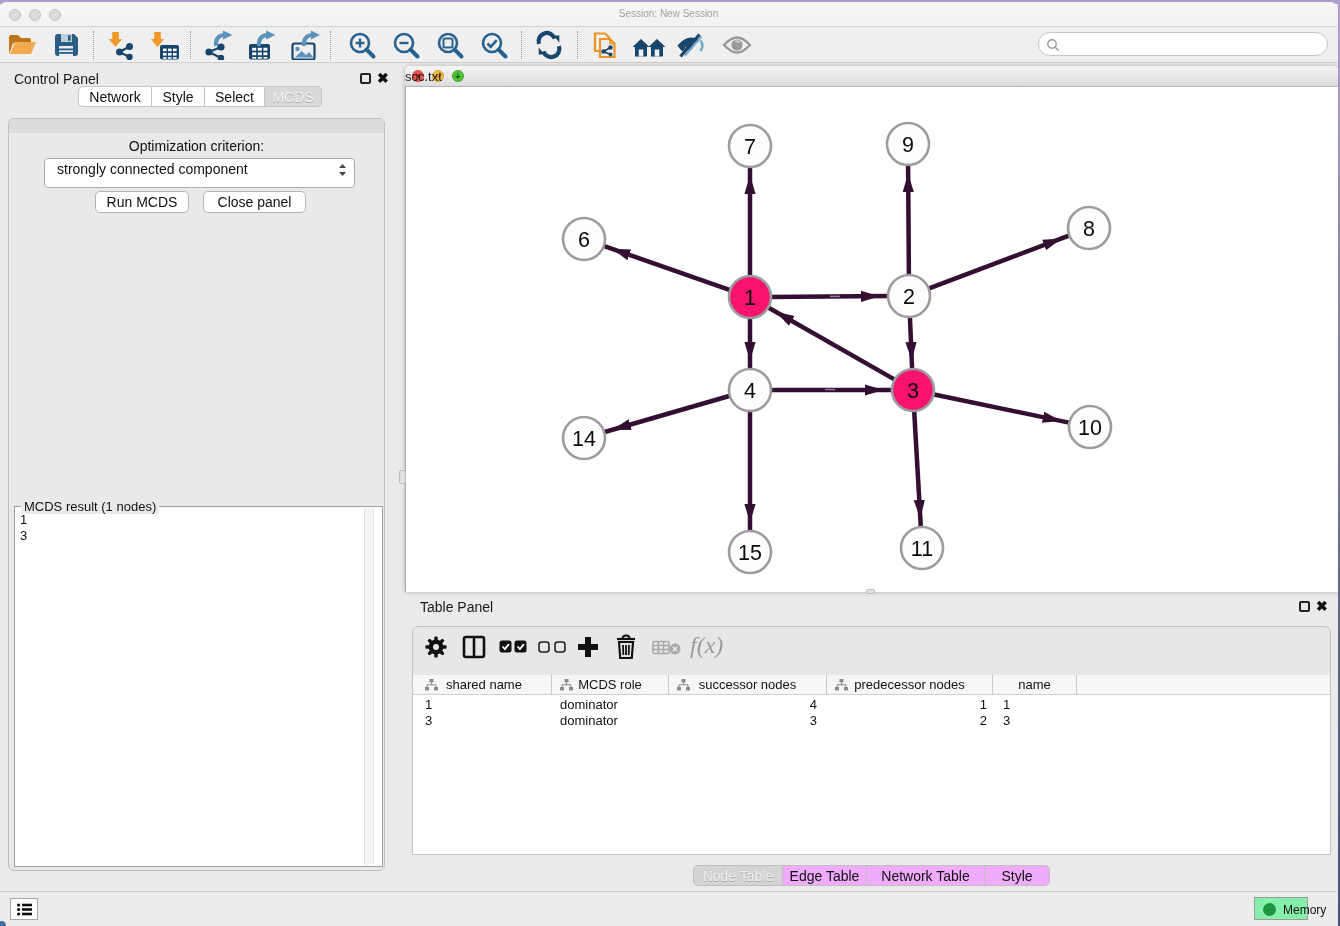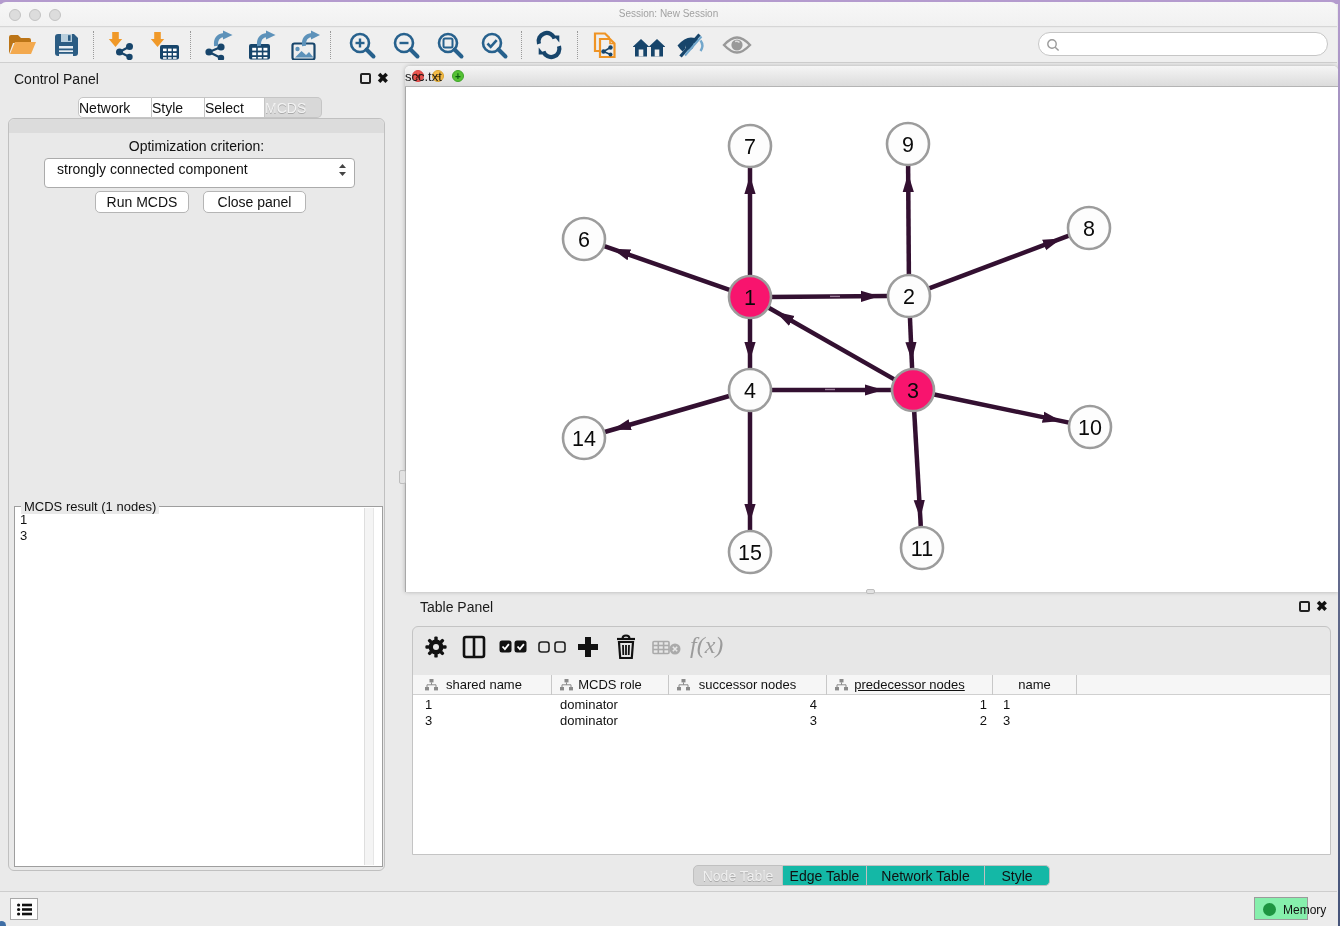--- a/index.html
+++ b/index.html
@@ -23,21 +23,21 @@
 .tbico { position:absolute; top:2px; }
 #searchbox { position:absolute; left:1038px; top:4px; width:290px; height:24px; background:#fff; border:1px solid #c6c6c6; border-radius:12px; }
 #searchbox svg { position:absolute; left:7px; top:5px; }
 
 
 #cp-title { left:14px; top:71px; font-size:14px; color:#1a1a1a; }
 #cp-float { left:360px; top:73px; width:11px; height:11px; border:2px solid #222; border-radius:2px; }
 #cp-close { left:377px; top:70px; font-size:14px; font-weight:bold; color:#111; }
 #cp-box { left:8px; top:118px; width:377px; height:753px; background:#e9e9e9; border:1px solid #c0c0c0; border-radius:6px; }
 #cp-tabstrip { left:9px; top:119px; width:375px; height:14px; background:#dcdcdc; border-radius:6px 6px 0 0; }
-.cptab { position:absolute; top:97px; height:21px; line-height:21px; font-size:14px; background:#fff; border:1px solid #c5c5c5; color:#111; }
+.cptab { position:absolute; top:86px; height:21px; line-height:21px; text-align:center; font-size:14px; background:#fff; border:1px solid #c5c5c5; color:#111; }
 #tab-network { left:78px; width:74px; border-radius:5px 0 0 5px; }
 #tab-style { left:152px; width:53px; border-left:none; }
 #tab-select { left:205px; width:60px; border-left:none; }
 #tab-mcds { left:265px; width:57px; border-left:none; border-radius:0 5px 5px 0; background:#d8d8d8; color:#f3f3f3; text-shadow:0 1px 0 #aaa; }
 #opt-label { left:0px; top:138px; width:393px; text-align:center; font-size:14px; color:#111; }
 #dropdown { left:44px; top:158px; width:311px; height:30px; background:#fff; border:1px solid #ababab; border-radius:4px; font-size:14px; color:#111; line-height:20px; padding-left:12px; }
 #dropdown svg { position:absolute; right:6px; top:3px; }
 .cpbtn { position:absolute; top:191px; height:22px; background:#fff; border:1px solid #b5b5b5; border-radius:5px; font-size:14px; color:#111; text-align:center; line-height:20px; }
 #btn-run { left:95px; width:94px; }
 #btn-close { left:203px; width:103px; }
@@ -58,21 +58,21 @@
 
 #tp-title { left:420px; top:599px; font-size:14px; color:#1a1a1a; }
 #tp-float { left:1299px; top:601px; width:11px; height:11px; border:2px solid #222; border-radius:2px; }
 #tp-close { left:1316px; top:598px; font-size:14px; font-weight:bold; color:#111; }
 #tp-box { left:412px; top:626px; width:919px; height:229px; background:#e7e7e7; border:1px solid #c4c4c4; border-radius:6px 6px 0 0; }
 #tp-table { left:413px; top:675px; width:917px; height:179px; background:#fff; }
 #tp-headrow { left:413px; top:675px; width:917px; height:20px; background:#f6f6f6; border-bottom:1px solid #d0d0d0; }
 .thcell { position:absolute; top:675px; height:20px; border-right:1px solid #c8c8c8; font-size:13px; color:#111; text-align:center; line-height:20px; }
 .trow { position:absolute; font-size:13px; color:#111; height:16px; line-height:16px; }
 .hico { position:absolute; left:8px; top:4px; }
-.tptab { position:absolute; top:865px; height:21px; line-height:20px; text-align:center; font-size:14px; background:#14b8a6; border:1px solid #c0c0c0; color:#111; }
+.tptab { position:absolute; top:865px; height:21px; line-height:20px; text-align:center; font-size:14px; background:#f0abfc; border:1px solid #c0c0c0; color:#111; }
 #tpt-node { left:693px; width:90px; border-radius:5px 0 0 5px; background:#d4d4d4; color:#f0f0f0; text-shadow:0 1px 0 #aaa; }
 #tpt-edge { left:783px; width:84px; border-left:none; }
 #tpt-network { left:867px; width:118px; border-left:none;text-align:center; }
 #tpt-motifs { left:985px; width:65px; border-left:none; border-radius:0 5px 5px 0; }
 
 
 #statusbar { left:0; top:891px; width:1337px; height:35px; background:#ececec; border-top:1px solid #cdcdcd; }
 #status-btn { left:10px; top:898px; width:28px; height:22px; background:#fdfdfd; border:1px solid #a8a8a8; }
 #memory-btn { left:1254px; top:897px; width:54px; height:23px; background:#86efac; border:1px solid #9b9b9b; font-size:12px; color:#111; }
 #memory-btn .dot { position:absolute; left:8px; top:5px; width:13px; height:13px; border-radius:50%; background:#1d9440; }
@@ -414,21 +414,21 @@
 <div class="abs thcell" style="left:669px;width:158px;"><svg class="hico" width="13" height="12" viewBox="0 0 13 12">
       <g fill="#8a8a8a">
         <rect x="4.5" y="0" width="4" height="3.4"></rect>
         <rect x="0" y="8" width="4" height="3.4"></rect>
         <rect x="9" y="8" width="4" height="3.4"></rect>
       </g>
       <g stroke="#8a8a8a" fill="none" stroke-width="1">
         <path d="M6.5 3.4 V5.8 M2 8 V5.8 H11 V8"></path>
       </g>
     </svg>successor nodes</div>
-<div class="abs thcell" style="left:827px;width:166px;text-decoration:underline;"><svg class="hico" width="13" height="12" viewBox="0 0 13 12">
+<div class="abs thcell" style="left:827px;width:166px;"><svg class="hico" width="13" height="12" viewBox="0 0 13 12">
       <g fill="#8a8a8a">
         <rect x="4.5" y="0" width="4" height="3.4"></rect>
         <rect x="0" y="8" width="4" height="3.4"></rect>
         <rect x="9" y="8" width="4" height="3.4"></rect>
       </g>
       <g stroke="#8a8a8a" fill="none" stroke-width="1">
         <path d="M6.5 3.4 V5.8 M2 8 V5.8 H11 V8"></path>
       </g>
     </svg>predecessor nodes</div>
 <div class="abs thcell" style="left:993px;width:84px;">name</div>

